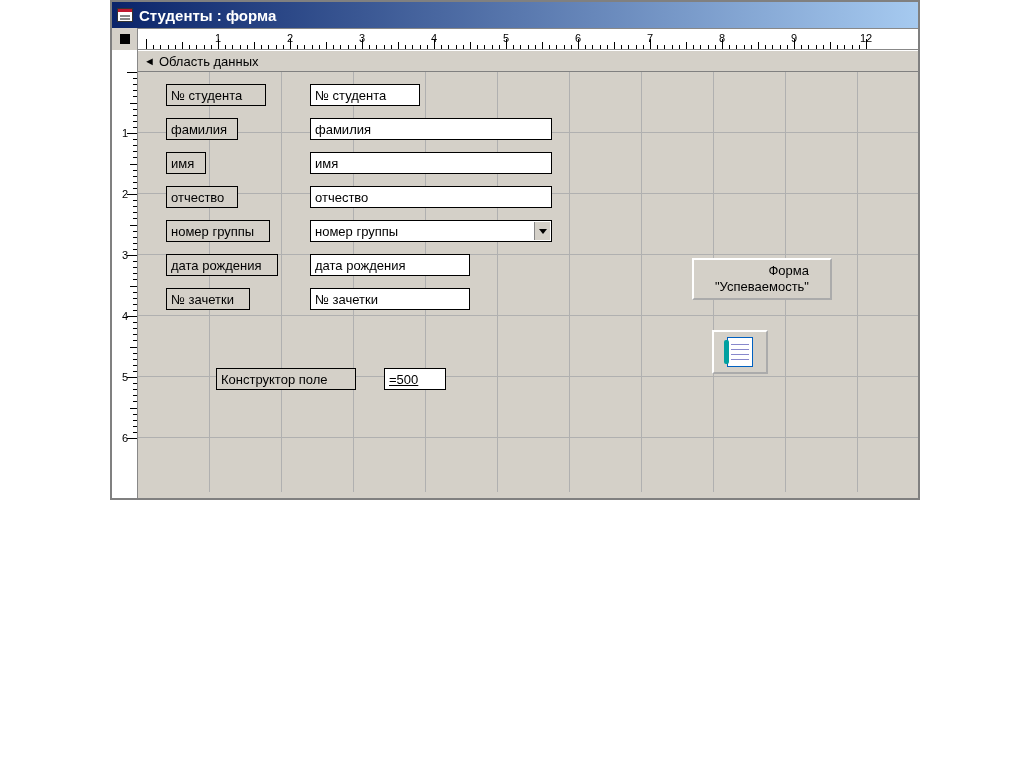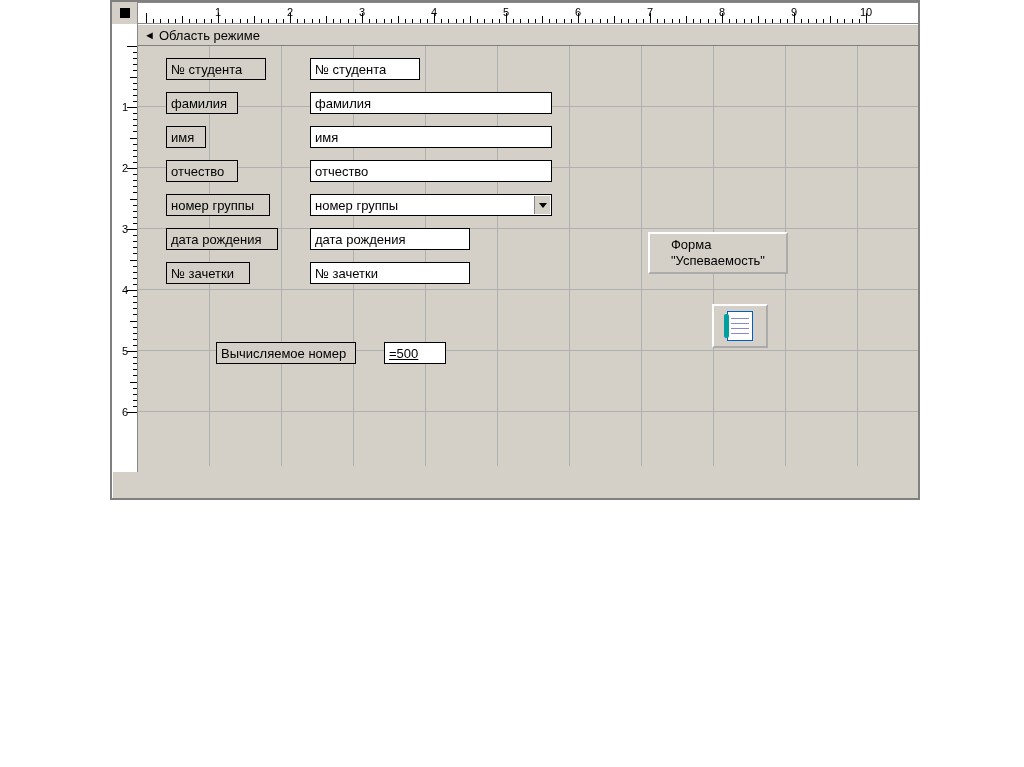--- a/index.html
+++ b/index.html
@@ -177,24 +177,25 @@
     }
     .combo-btn::before {
       content: ""; width: 0; height: 0;
       border-left: 4px solid transparent;
       border-right: 4px solid transparent;
       border-top: 5px solid #000;
     }
     .ctl.button3d {
       background: #d4d0c8;
       border: 2px outset #fff;
-      text-align: left; justify-content: center;
+      text-align: right; justify-content: center;
       height: auto; line-height: 1.25;
       font-size: 13px;
       white-space: normal;
+      margin-left: 44px;
     }
     .ctl.iconbtn {
       background: #d4d0c8;
       border: 2px outset #fff;
       justify-content: center;
       height: 44px;
     }
     .notebook {
       width: 26px; height: 30px;
       background: #fff;
@@ -211,20 +212,24 @@
       box-shadow: 0 5px 0 #88c, 0 10px 0 #88c, 0 15px 0 #88c;
     }
   </style>
 </head>
 <body>
 
 <div class="slide">
 
   <div class="window-wrap">
     <div class="window">
+      <div class="titlebar">
+        <span class="form-icon"></span>
+        <span>Студенты : форма</span>
+      </div>
 
       <div class="h-ruler-row">
         <div class="ruler-corner">
             <div class="sq"></div>
           </div>
         <div class="h-ruler" id="h-ruler">
             <div class="h-tick maj" style="left: 8px;"></div>
             <div class="h-tick" style="left: 15.2px;"></div>
             <div class="h-tick" style="left: 22.4px;"></div>
             <div class="h-tick" style="left: 29.6px;"></div>
@@ -327,21 +332,21 @@
             <div class="h-tick" style="left: 663.2px;"></div>
             <div class="h-tick" style="left: 670.4px;"></div>
             <div class="h-tick" style="left: 677.6px;"></div>
             <div class="h-tick" style="left: 684.8px;"></div>
             <div class="h-tick med" style="left: 692px;"></div>
             <div class="h-tick" style="left: 699.2px;"></div>
             <div class="h-tick" style="left: 706.4px;"></div>
             <div class="h-tick" style="left: 713.6px;"></div>
             <div class="h-tick" style="left: 720.8px;"></div>
             <div class="h-tick maj" style="left: 728px;"></div>
-            <div class="h-num" style="left: 728px;">10</div>
+            <div class="h-num" style="left: 728px;">12</div>
           </div>
       </div>
 
       <div class="body-row">
         <div class="v-ruler" id="v-ruler">
             <div class="v-tick maj" style="top: 22px;"></div>
             <div class="v-tick" style="top: 28.1px;"></div>
             <div class="v-tick" style="top: 34.2px;"></div>
             <div class="v-tick" style="top: 40.3px;"></div>
             <div class="v-tick" style="top: 46.4px;"></div>
@@ -404,41 +409,41 @@
             <div class="v-tick" style="top: 363.6px;"></div>
             <div class="v-tick" style="top: 369.7px;"></div>
             <div class="v-tick" style="top: 375.8px;"></div>
             <div class="v-tick" style="top: 381.9px;"></div>
             <div class="v-tick maj" style="top: 388px;"></div>
             <div class="v-num" style="top: 388px;">6</div>
           </div>
         <div class="design-area">
           <div class="section-header">
             <span class="bullet">◄</span>
-            <span>Область режиме</span>
+            <span>Область данных</span>
           </div>
           <div class="detail-section" id="detail">
               <div class="ctl label" style="left: 28px; top: 12px; width: 100px;">№ студента</div>
               <div class="ctl textbox" style="left: 172px; top: 12px; width: 110px;">№ студента</div>
               <div class="ctl label" style="left: 28px; top: 46px; width: 72px;">фамилия</div>
               <div class="ctl textbox" style="left: 172px; top: 46px; width: 242px;">фамилия</div>
               <div class="ctl label" style="left: 28px; top: 80px; width: 40px;">имя</div>
               <div class="ctl textbox" style="left: 172px; top: 80px; width: 242px;">имя</div>
               <div class="ctl label" style="left: 28px; top: 114px; width: 72px;">отчество</div>
               <div class="ctl textbox" style="left: 172px; top: 114px; width: 242px;">отчество</div>
               <div class="ctl label" style="left: 28px; top: 148px; width: 104px;">номер группы</div>
               <div class="ctl combo" style="left: 172px; top: 148px; width: 242px;">номер группы<div class="combo-btn"></div></div>
               <div class="ctl label" style="left: 28px; top: 182px; width: 112px;">дата рождения</div>
               <div class="ctl textbox" style="left: 172px; top: 182px; width: 160px;">дата рождения</div>
               <div class="ctl label" style="left: 28px; top: 216px; width: 84px;">№ зачетки</div>
               <div class="ctl textbox" style="left: 172px; top: 216px; width: 160px;">№ зачетки</div>
               <div class="ctl button3d" style="left: 510px; top: 186px; width: 140px; height: 42px;">Форма<br>"Успеваемость"</div>
               <div class="ctl iconbtn" style="left: 574px; top: 258px; width: 56px;">
                 <div class="notebook"></div>
               </div>
-              <div class="ctl label" style="left: 78px; top: 296px; width: 140px;">Вычисляемое номер</div>
+              <div class="ctl label" style="left: 78px; top: 296px; width: 140px;">Конструктор поле</div>
               <div class="ctl textbox" style="left: 246px; top: 296px; width: 62px; text-decoration: underline;">=500</div>
             </div>
         </div>
       </div>
     </div>
   </div>
 </div>
 
 </body></html>

